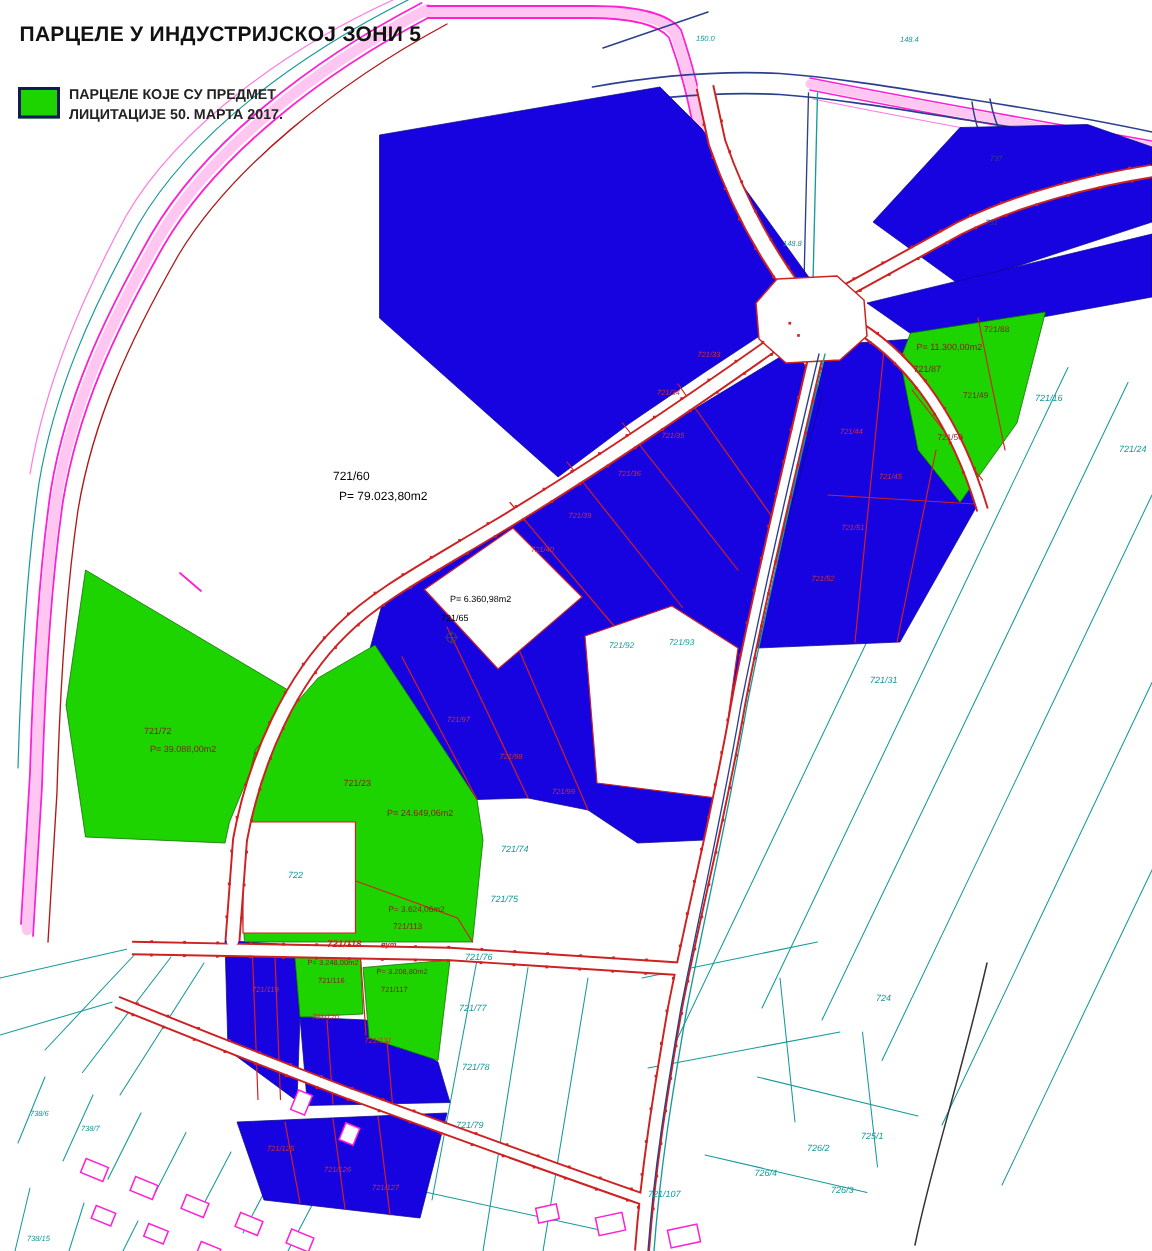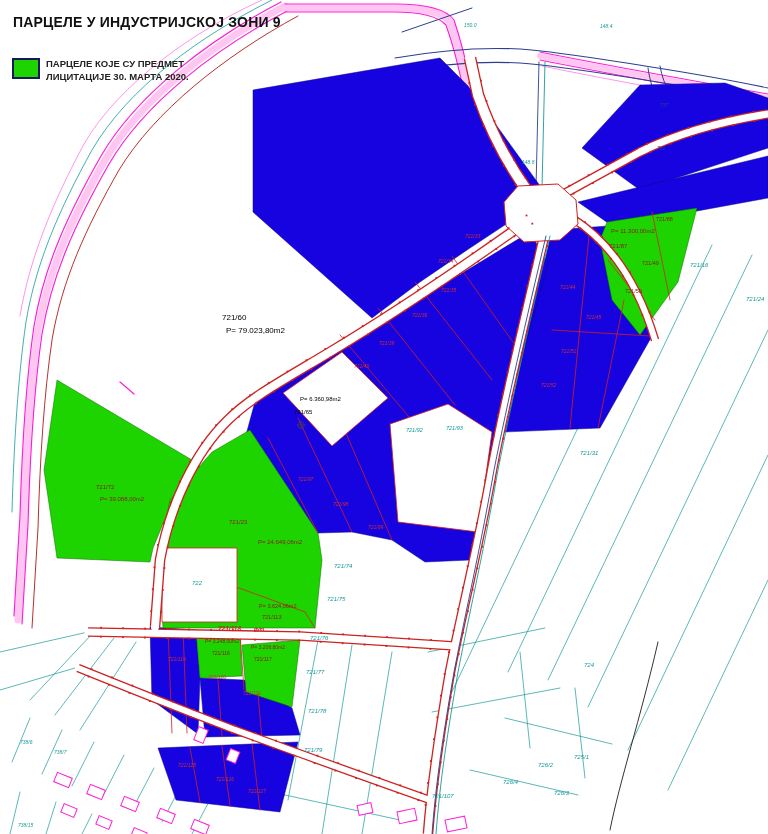--- a/index.html
+++ b/index.html
@@ -419,21 +419,21 @@
       <text x="298" y="481" fill="#d03030" font-size="5" font-style="italic" font-weight="normal" font-family="&quot;Liberation Sans&quot;, sans-serif">721/97</text>
       <text x="333" y="506" fill="#d03030" font-size="5" font-style="italic" font-weight="normal" font-family="&quot;Liberation Sans&quot;, sans-serif">721/98</text>
       <text x="368" y="529" fill="#d03030" font-size="5" font-style="italic" font-weight="normal" font-family="&quot;Liberation Sans&quot;, sans-serif">721/99</text>
       <text x="168" y="661" fill="#d03030" font-size="5" font-style="italic" font-weight="normal" font-family="&quot;Liberation Sans&quot;, sans-serif">721/119</text>
       <text x="208" y="679" fill="#d03030" font-size="5" font-style="italic" font-weight="normal" font-family="&quot;Liberation Sans&quot;, sans-serif">721/120</text>
       <text x="243" y="695" fill="#d03030" font-size="5" font-style="italic" font-weight="normal" font-family="&quot;Liberation Sans&quot;, sans-serif">721/121</text>
       <text x="178" y="767" fill="#d03030" font-size="5" font-style="italic" font-weight="normal" font-family="&quot;Liberation Sans&quot;, sans-serif">721/125</text>
       <text x="216" y="781" fill="#d03030" font-size="5" font-style="italic" font-weight="normal" font-family="&quot;Liberation Sans&quot;, sans-serif">721/126</text>
       <text x="248" y="793" fill="#d03030" font-size="5" font-style="italic" font-weight="normal" font-family="&quot;Liberation Sans&quot;, sans-serif">721/127</text>
     </svg>
-  <div class="hdr map-title">ПАРЦЕЛЕ У ИНДУСТРИЈСКОЈ ЗОНИ 9</div>
+  <div class="hdr map-title">ПАРЦЕЛЕ У ИНДУСТРИЈСКОЈ ЗОНИ 5</div>
   <div class="legend">
     <div class="legend-row">
       <div class="legend-swatch" style="background: rgb(30, 212, 0);"></div>
       <div class="legend-text">ПАРЦЕЛЕ КОЈЕ СУ ПРЕДМЕТ
-ЛИЦИТАЦИЈЕ 30. МАРТА 2020.</div>
+ЛИЦИТАЦИЈЕ 50. МАРТА 2017.</div>
     </div>
   </div>
 </div>
 
 </body></html>

